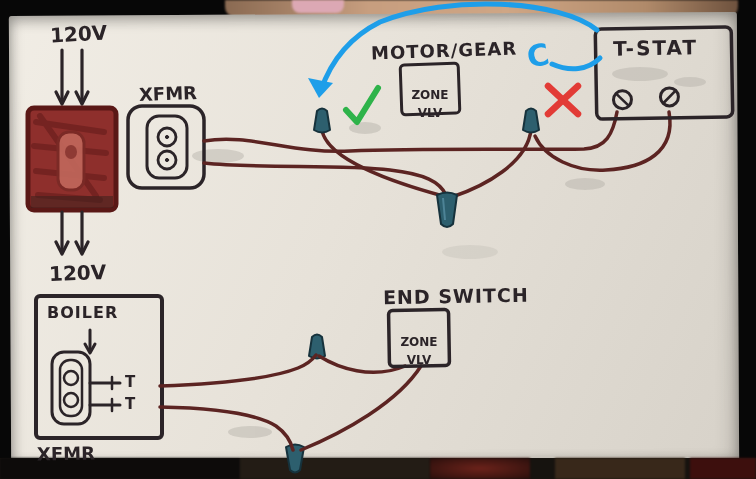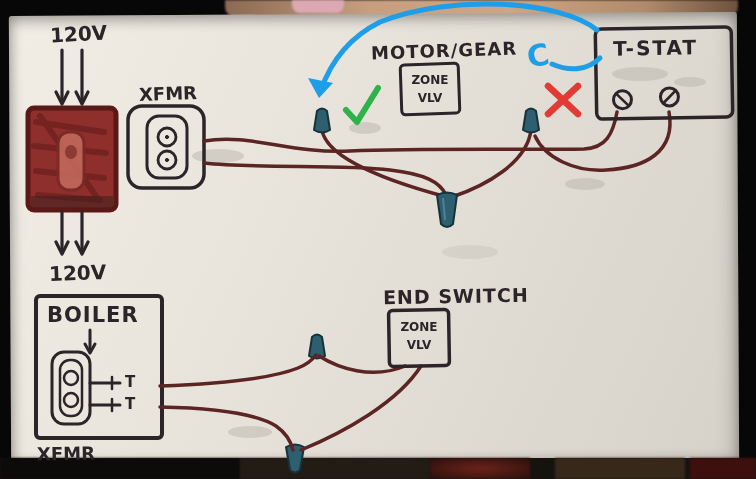--- a/index.html
+++ b/index.html
@@ -13,21 +13,21 @@
   .board{position:absolute;left:10px;top:14px;width:728px;height:450px;z-index:1;
          background:linear-gradient(115deg,#f1ede5 0%,#e7e2d9 45%,#d7d2c9 100%);
          border-radius:3px;transform:rotate(-0.3deg);
          box-shadow:inset 0 7px 12px rgba(0,0,0,.20), inset -10px 0 16px rgba(0,0,0,.12),
                     inset 0 -5px 10px rgba(0,0,0,.16), inset 8px 0 10px rgba(0,0,0,.08);}
   .bg-bottom{position:absolute;left:0;top:458px;width:756px;height:21px;z-index:2;background:#16130f;}
   .blob{position:absolute;top:0;height:21px;filter:blur(1px);}
   svg.draw{position:absolute;left:0;top:0;z-index:2;pointer-events:none;}
   .lbl{position:absolute;z-index:3;font-weight:bold;color:#2b2428;white-space:nowrap;}
   .lbl span{display:block;}
-  .center{text-align:center;}
+  .center{text-align:center;margin-top:15px;}
 </style>
 </head>
 <body>
 
 <div class="frame">
 
   <div class="bg-skin"></div>
   <div class="bg-pink"></div>
   <div class="board"></div>
   <div class="bg-bottom">
@@ -158,21 +158,21 @@
   <div class="lbl" style="left:50px;top:22px;font-size:20px;transform:rotate(-3deg);">120V</div>
   <div class="lbl" style="left:139px;top:83px;font-size:18px;transform:rotate(-2deg);">XFMR</div>
   <div class="lbl" style="left:371px;top:40px;font-size:18px;letter-spacing:1px;transform:rotate(-2deg);">MOTOR/GEAR</div>
   <div class="lbl center" style="left:402px;top:71px;width:56px;font-size:12px;line-height:1.5;">
     <span>ZONE</span>
     <span>VLV</span>
   </div>
   <div class="lbl" style="left:613px;top:36px;font-size:20px;letter-spacing:2px;transform:rotate(-1deg);">T-STAT</div>
   <div class="lbl" style="left:527px;top:38px;font-size:30px;color:#1e9ee9;transform:rotate(-10deg);">C</div>
   <div class="lbl" style="left:49px;top:261px;font-size:20px;transform:rotate(-2deg);">120V</div>
-  <div class="lbl" style="left:47px;top:303px;font-size:21px;letter-spacing:1px;">BOILER</div>
+  <div class="lbl" style="left:47px;top:303px;font-size:16px;letter-spacing:1px;">BOILER</div>
   <div class="lbl" style="left:125px;top:373px;font-size:15px;">T</div>
   <div class="lbl" style="left:125px;top:395px;font-size:15px;">T</div>
   <div class="lbl" style="left:383px;top:285px;font-size:19px;letter-spacing:1px;transform:rotate(-1deg);">END SWITCH</div>
   <div class="lbl center" style="left:390px;top:318px;width:58px;font-size:12px;line-height:1.5;">
     <span>ZONE</span>
     <span>VLV</span>
   </div>
   <div class="lbl" style="left:37px;top:443px;font-size:18px;transform:rotate(-1deg);">XFMR</div>
 
 </div>

